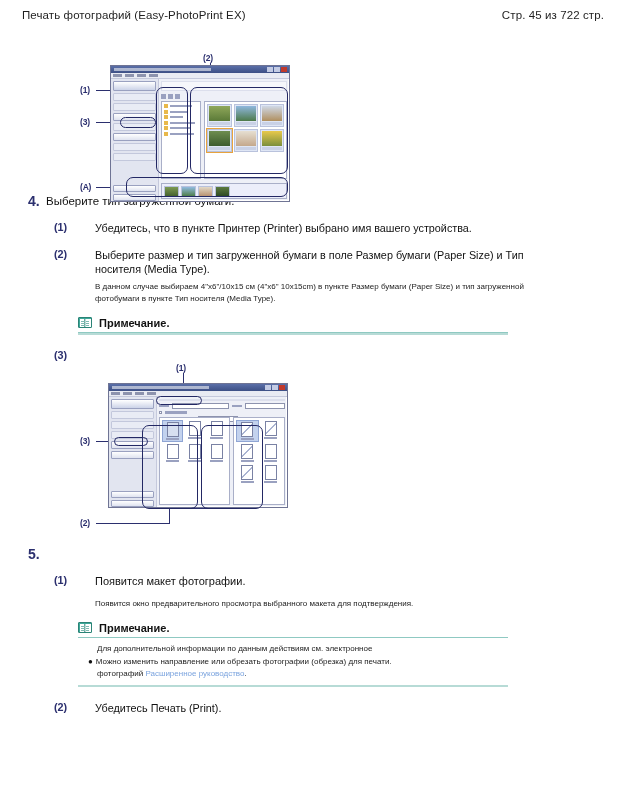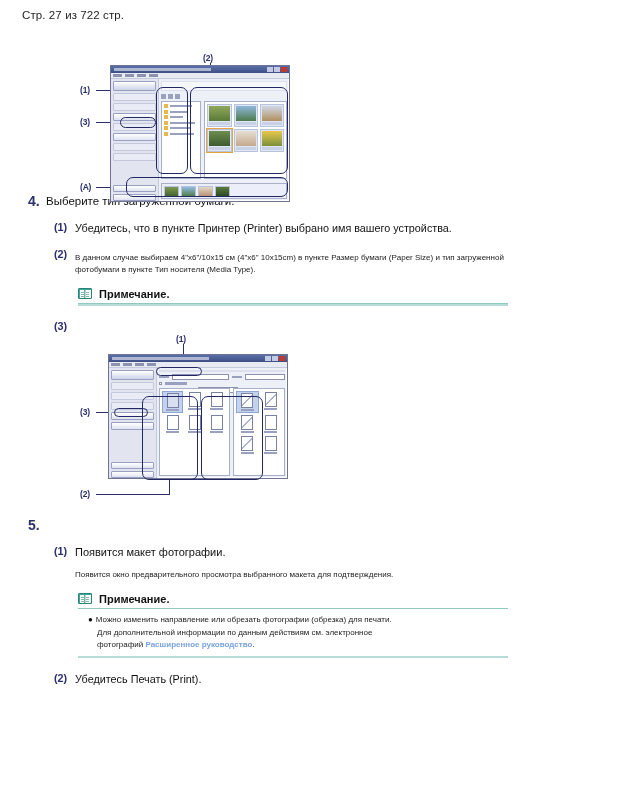--- a/index.html
+++ b/index.html
@@ -146,21 +146,21 @@
   .steps { padding: 0 20px; }
   .step { display:flex; margin-top: 14px; }
   .step-num {
     color:#2b2f6e; font-weight:bold; font-size:14px;
     width:26px; flex:0 0 26px; padding-left:8px;
   }
   .step-title { font-size:11.5px; color:#111; padding-top:2px; }
 
   .sub { display:flex; margin-top: 12px; padding-left:34px; }
   .sub-num { color:#2b2f6e; font-weight:bold; font-size:10.8px; flex:0 0 21px; }
-  .sub-body { font-size:10.8px; color:#111; line-height:1.35; }
+  .sub-body { font-size:10.8px; color:#111; line-height:1.35;margin-left:20px; }
   .sub-body .small { font-size:8px; line-height:1.5; margin-top:4px; color:#222; }
   .sub-body .small2 { font-size:8px; line-height:1.5; margin-top:9px; color:#222; }
   .sub-title-strong { font-size:11px; }
 
   
   .note {
     margin: 12px 20px 0 58px;
     max-width: 430px;
   }
   .note-head { display:flex; align-items:center; gap:7px; padding-bottom:3px; }
@@ -179,28 +179,29 @@
     position:absolute; left:50%; top:1.5px; bottom:1.5px; width:1.4px;
     background:#2b8376; transform:translateX(-50%);
   }
   .note-icon .ln { position:absolute; height:1px; background:#7fb9b1; }
   .note-title { font-size:11px; font-weight:bold; color:#111; }
   .note-rule { height:1.6px; background:#8fc9c2; }
   .note-body { padding:5px 0 5px 10px; }
   .note-line { font-size:8px; color:#222; line-height:1.55; }
   .note-line .bullet { color:#111; font-size:8px; margin-right:3px; }
   .note-indent { padding-left:9px; }
-  .note-link { color:#7aa3de;font-weight:bold; }
+  .note-link { color:#7aa3de; }
   .note-rule-bottom { height:1.6px; background:#b7dbd6; }
 </style>
 </head>
 <body>
 
 <div class="page-header">
-  <div class="pageno">Стр. 27 из 722 стр.</div>
+  <div class="title">Печать фотографий (Easy-PhotoPrint EX)</div>
+  <div class="pageno">Стр. 45 из 722 стр.</div>
 </div>
 
 <div class="figure-wrap figure1">
 
   <span class="callout" style="left:203px; top:26px;">(2)</span>
   <span class="leader v" style="left:210px; top:36px; height:26px;"></span>
 
   <span class="callout" style="left:80px; top:58px;">(1)</span>
   <span class="leader h" style="left:96px; top:63px; width:62px;"></span>
 
@@ -326,20 +327,21 @@
   <div class="sub">
     <div class="sub-num">(1)</div>
     <div class="sub-body">
       <div>Убедитесь, что в пункте Принтер (Printer) выбрано имя вашего устройства.</div>
     </div>
   </div>
 
   <div class="sub">
     <div class="sub-num">(2)</div>
     <div class="sub-body" style="max-width:430px;">
+      <div>Выберите размер и тип загруженной бумаги в поле Размер бумаги (Paper Size) и Тип носителя (Media Type).</div>
       <div class="small">В данном случае выбираем 4"x6"/10x15 см (4"x6" 10x15cm) в пункте Размер бумаги (Paper Size) и тип загруженной фотобумаги в пункте Тип носителя (Media Type).</div>
     </div>
   </div>
 
   <div class="note">
     <div class="note-head">
       <span class="note-icon">
         <span class="bk"></span>
           <span class="pg"></span>
           <span class="sp"></span>
@@ -509,25 +511,25 @@
         <span class="ln" style="left:3px;top:5.5px;width:3.5px;"></span>
         <span class="ln" style="left:3px;top:7.5px;width:3.5px;"></span>
         <span class="ln" style="right:3px;top:3.5px;width:3.5px;"></span>
         <span class="ln" style="right:3px;top:5.5px;width:3.5px;"></span>
         <span class="ln" style="right:3px;top:7.5px;width:3.5px;"></span>
       </span>
       <span class="note-title">Примечание.</span>
     </div>
     <div class="note-rule"></div>
     <div class="note-body">
+      <div class="note-line note-indent">
+        <span>Для дополнительной информации по данным действиям см. электронное</span>
+      </div>
       <div class="note-line">
         <span class="bullet">●</span><span>Можно изменить направление или обрезать фотографии (обрезка) для печати.</span>
-      </div>
-      <div class="note-line note-indent">
-        <span>Для дополнительной информации по данным действиям см. электронное</span>
       </div>
       <div class="note-line note-indent">
         <span>фотографий </span><span class="note-link">Расширенное руководство</span><span>.</span>
       </div>
     </div>
     <div class="note-rule-bottom"></div>
   </div>
 
   <div class="sub" style="margin-top:14px;">
     <div class="sub-num">(2)</div>

